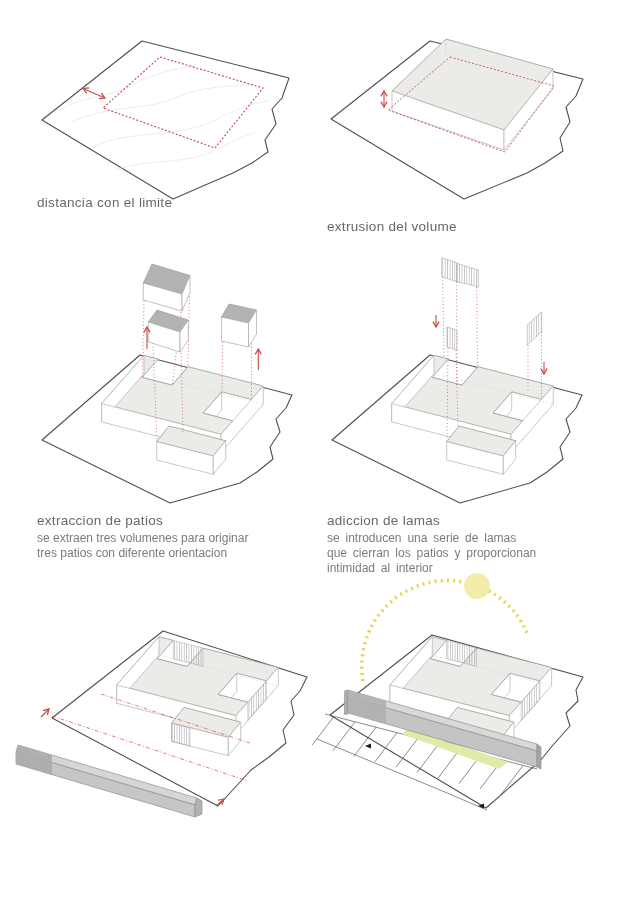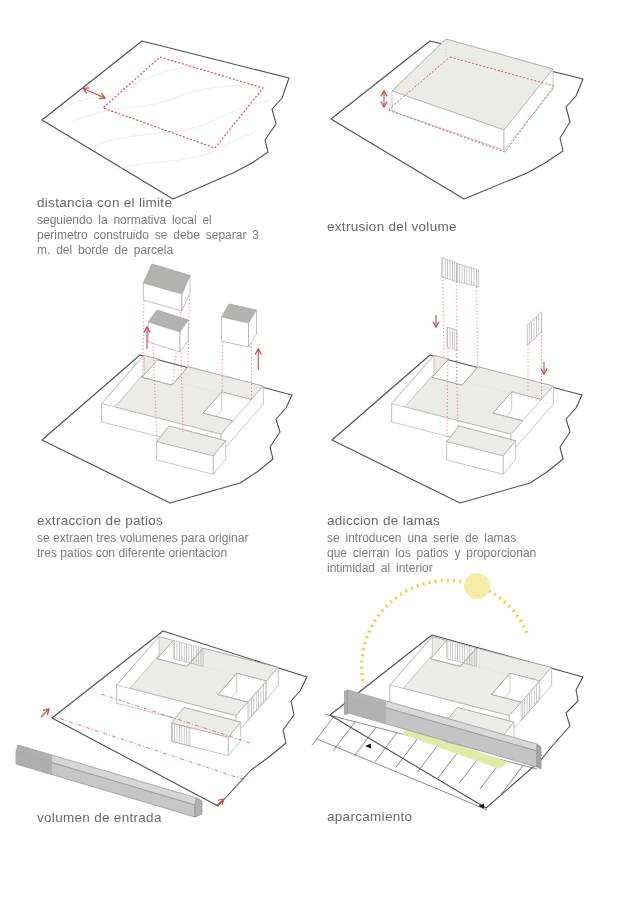--- a/index.html
+++ b/index.html
@@ -186,37 +186,32 @@
       <path d="M365,746 L371,743.5 L371,748.5 Z"></path>
       <path d="M478,806 L484,803.5 L484,808.5 Z"></path>
     </g>
     <path d="M363,681 A 86 86 0 0 1 527,633" fill="none" stroke="#e6d44d" stroke-width="3.6" stroke-dasharray="2 4.2"></path>
     <circle cx="477" cy="586" r="13" fill="#f4eda9"></circle>
   </g>
 </svg>
 
   <div class="caption cap-0">
     <h3>distancia con el limite</h3>
-    <p>seguiendo la normativa local el
-perimetro construido se debe separar 3
-m. del borde de parcela</p>
   </div>
   <div class="caption cap-1">
     <h3>extrusion del volume</h3>
   </div>
   <div class="caption cap-2">
     <h3>extraccion de patios</h3>
     <p>se extraen tres volumenes para originar
 tres patios con diferente orientacion</p>
   </div>
   <div class="caption cap-3">
     <h3>adiccion de lamas</h3>
     <p>se introducen una serie de lamas
 que cierran los patios y proporcionan
 intimidad al interior</p>
   </div>
   <div class="caption cap-4">
-    <h3>volumen de entrada</h3>
   </div>
   <div class="caption cap-5">
-    <h3>aparcamiento</h3>
   </div>
 </div>
 
 </body></html>

